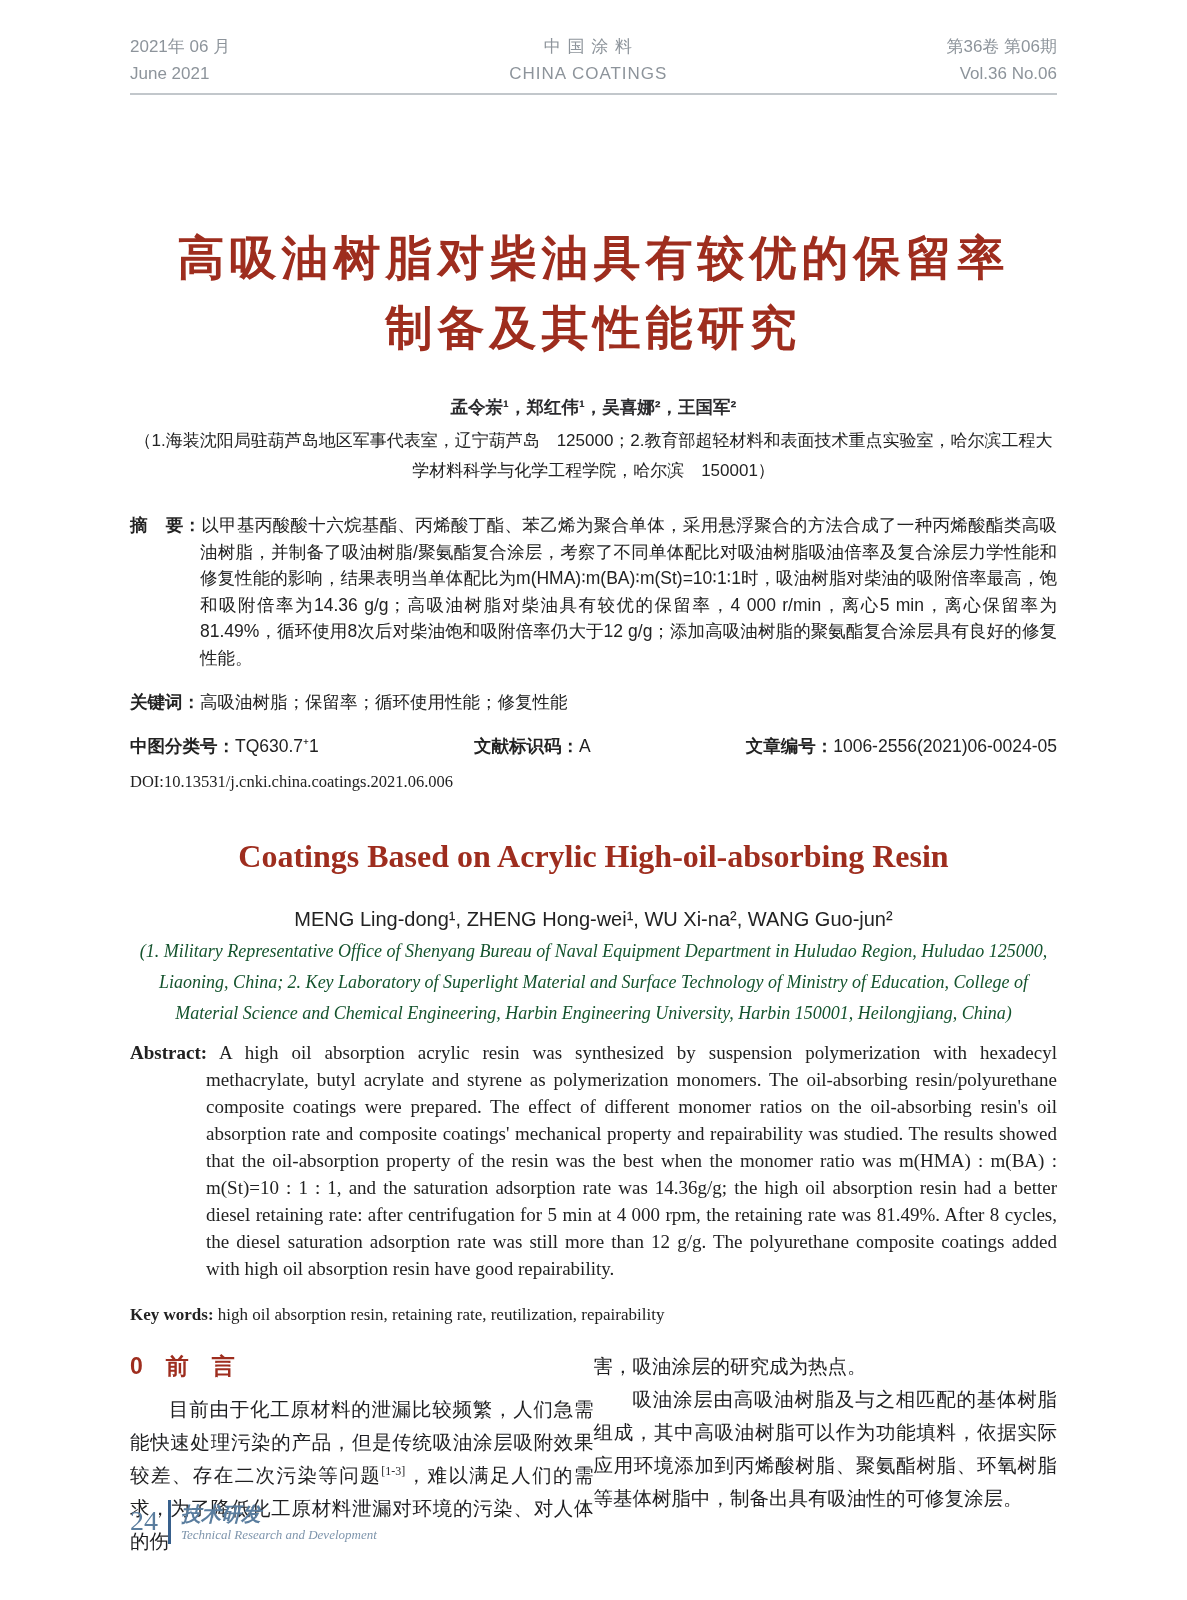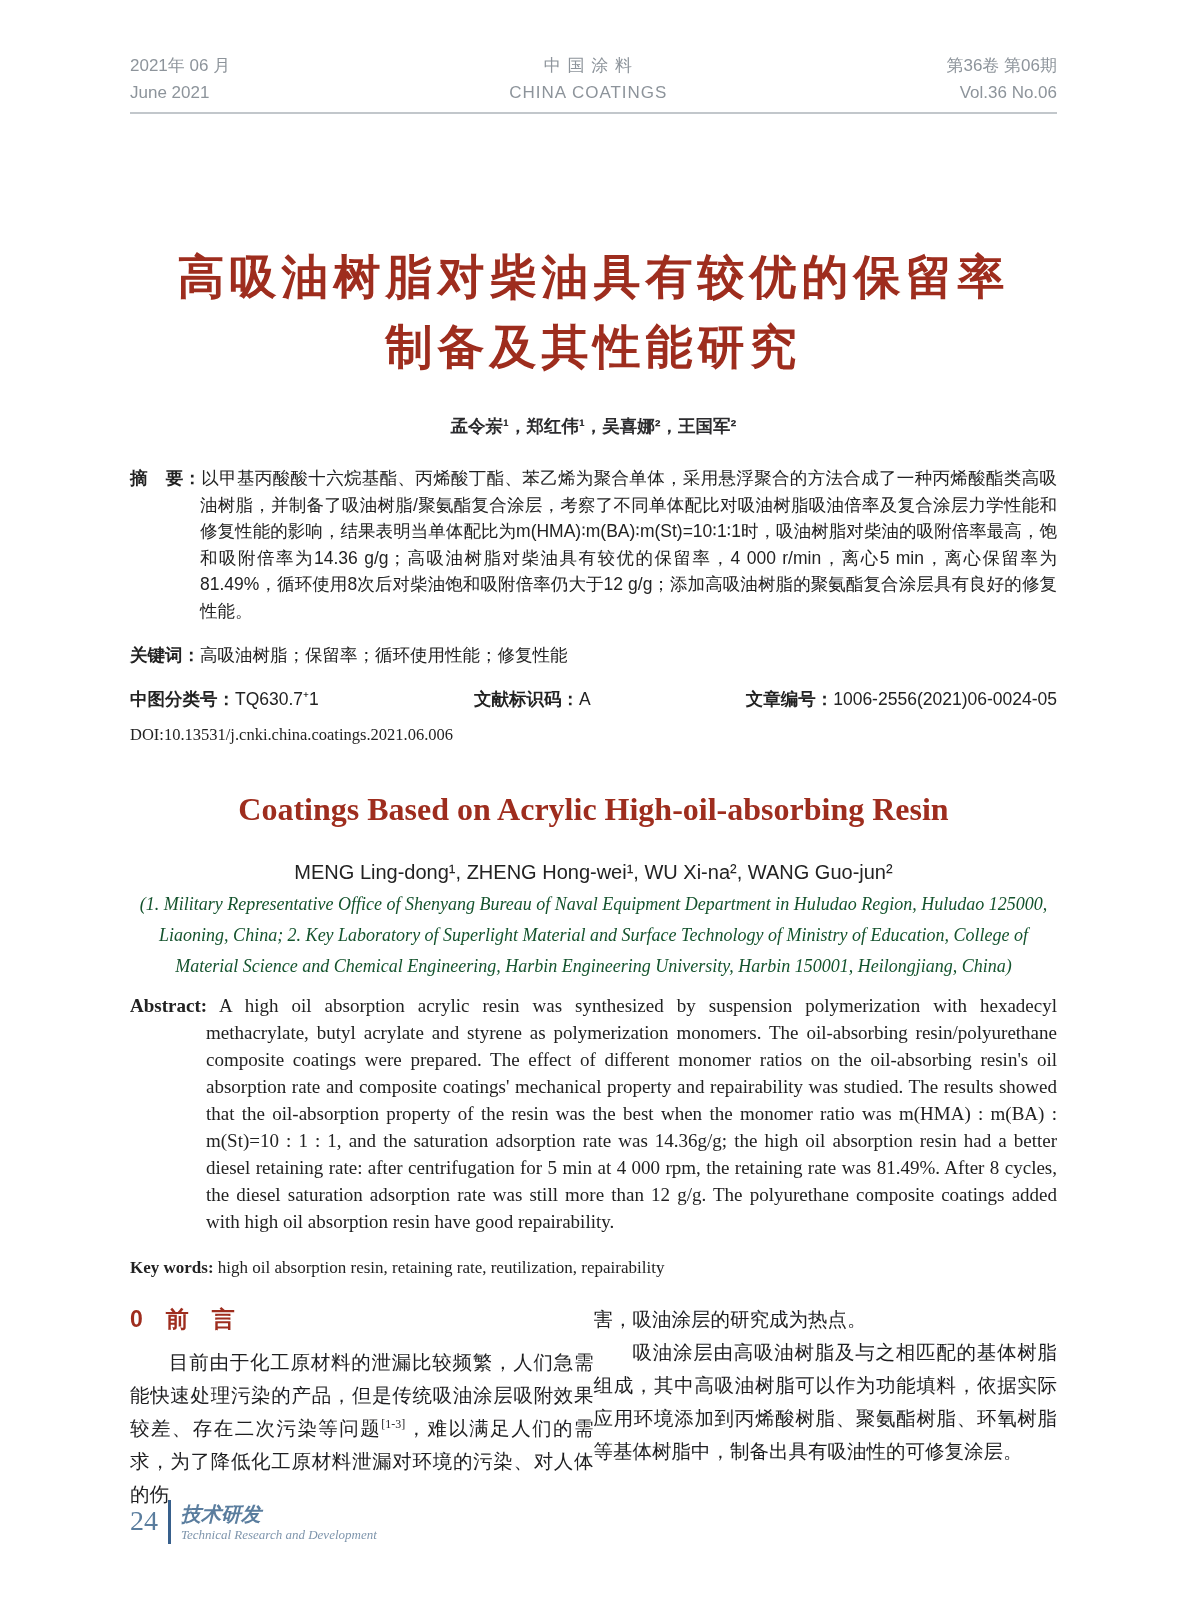--- a/index.html
+++ b/index.html
@@ -2,21 +2,21 @@
 <html><head>
 <meta charset="utf-8">
 <style>
   html,body { margin:0; padding:0; background:#e8e8e8; }
   .page {
     position:relative;
     width:1187px; height:1600px;
     margin:0 auto;
     background:#ffffff;
     box-sizing:border-box;
-    padding:52px 130px 0 130px;
+    padding:33px 130px 0 130px;
     overflow:hidden;
     font-family:"Liberation Sans", sans-serif;
     color:#2b2b2e;
   }
 
   
   .jheader {
     display:flex; justify-content:space-between; align-items:flex-end;
     color:#8d949b; font-size:17px; line-height:27px;
     padding-bottom:6px; border-bottom:2px solid #c2c7cb;
@@ -117,20 +117,21 @@
       <div>Vol.36  No.06</div>
     </div>
   </div>
 
   <h1 class="title-cn">
     <div>高吸油树脂对柴油具有较优的保留率</div>
     <div>制备及其性能研究</div>
   </h1>
 
   <div class="authors-cn">孟令岽¹，郑红伟¹，吴喜娜²，王国军²</div>
+  <div class="affil-cn">（1.海装沈阳局驻葫芦岛地区军事代表室，辽宁葫芦岛　125000；2.教育部超轻材料和表面技术重点实验室，哈尔滨工程大学材料科学与化学工程学院，哈尔滨　150001）</div>
 
   <p class="abstract-cn"><b>摘　要：</b><span>以甲基丙酸酸十六烷基酯、丙烯酸丁酯、苯乙烯为聚合单体，采用悬浮聚合的方法合成了一种丙烯酸酯类高吸油树脂，并制备了吸油树脂/聚氨酯复合涂层，考察了不同单体配比对吸油树脂吸油倍率及复合涂层力学性能和修复性能的影响，结果表明当单体配比为m(HMA)∶m(BA)∶m(St)=10∶1∶1时，吸油树脂对柴油的吸附倍率最高，饱和吸附倍率为14.36 g/g；高吸油树脂对柴油具有较优的保留率，4 000 r/min，离心5 min，离心保留率为81.49%，循环使用8次后对柴油饱和吸附倍率仍大于12 g/g；添加高吸油树脂的聚氨酯复合涂层具有良好的修复性能。</span></p>
 
   <p class="kw-cn"><b>关键词：</b><span>高吸油树脂；保留率；循环使用性能；修复性能</span></p>
 
   <div class="meta-row">
     <span><b>中图分类号：</b><span>TQ630.7⁺1</span></span>
     <span><b>文献标识码：</b><span>A</span></span>
     <span><b>文章编号：</b><span>1006-2556(2021)06-0024-05</span></span>
   </div>

